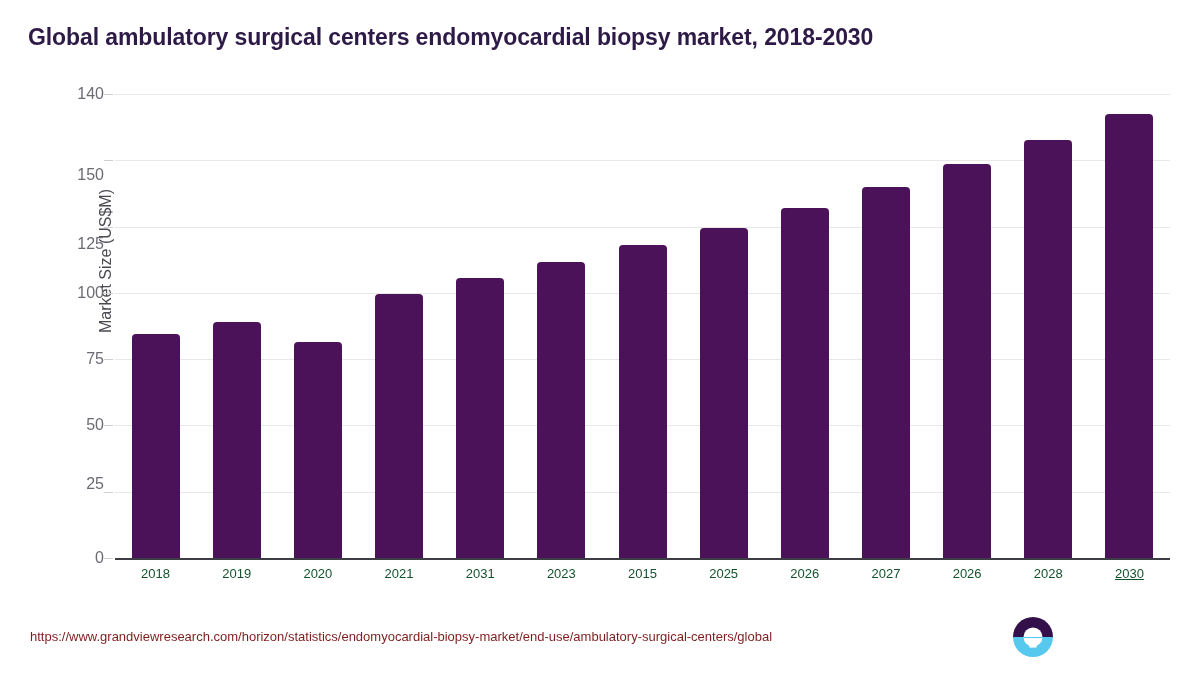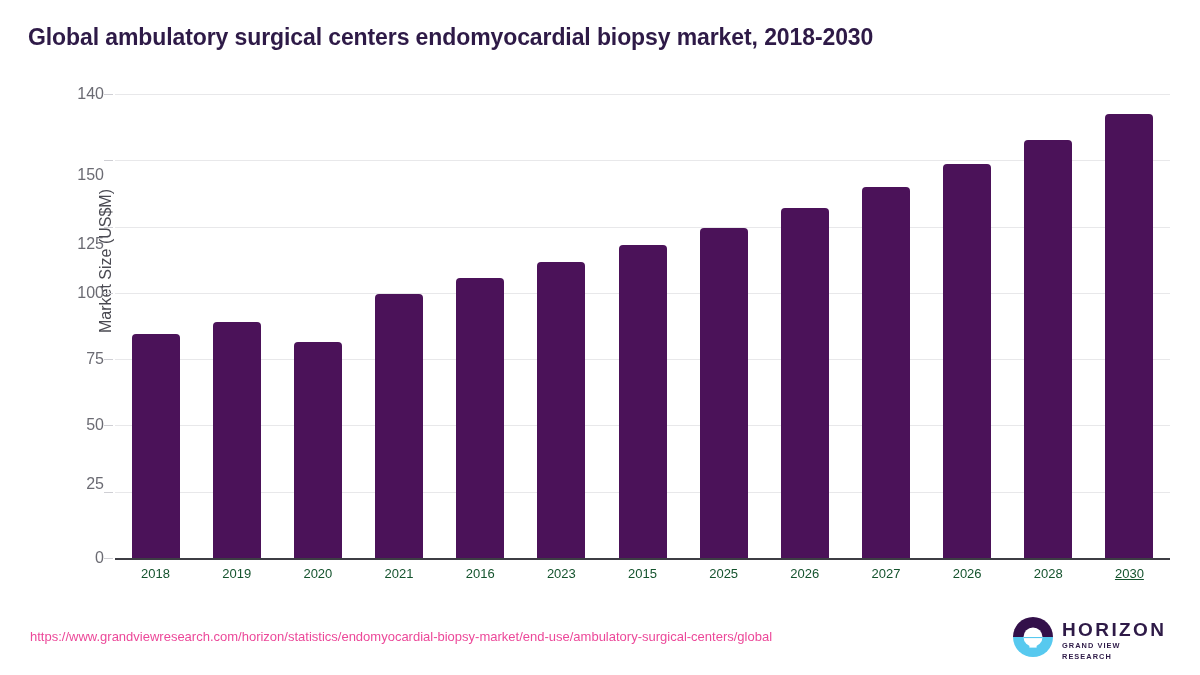--- a/index.html
+++ b/index.html
@@ -117,21 +117,21 @@
     transform: translateX(-50%);
     white-space: nowrap;
   }
 
   
   #footer-url {
     position: absolute;
     left: 30px;
     top: 629px;
     font-size: 13px;
-    color: #ec4899;
+    color: #7f1d1d;
     white-space: nowrap;
   }
   #logo {
     position: absolute;
     left: 1010px;
     top: 613px;
     width: 160px;
     height: 48px;
   }
   #logo-mark {
@@ -217,21 +217,21 @@
       </div>
   </div>
 
   <div id="axis-baseline"></div>
 
   <div id="x-axis-labels">
       <div class="x-tick-label" style="left: 40.5769px;">2018</div>
       <div class="x-tick-label" style="left: 121.731px;">2019</div>
       <div class="x-tick-label" style="left: 202.885px;">2020</div>
       <div class="x-tick-label" style="left: 284.038px;">2021</div>
-      <div class="x-tick-label" style="left: 365.192px;">2016</div>
+      <div class="x-tick-label" style="left: 365.192px;">2031</div>
       <div class="x-tick-label" style="left: 446.346px;">2023</div>
       <div class="x-tick-label" style="left: 527.5px;">2015</div>
       <div class="x-tick-label" style="left: 608.654px;">2025</div>
       <div class="x-tick-label" style="left: 689.808px;">2026</div>
       <div class="x-tick-label" style="left: 770.962px;">2027</div>
       <div class="x-tick-label" style="left: 852.115px;">2026</div>
       <div class="x-tick-label" style="left: 933.269px;">2028</div>
       <div class="x-tick-label" style="left: 1014.42px; text-decoration: underline;">2030</div>
     </div>
 
@@ -247,19 +247,15 @@
       <g clip-path="url(#circ)">
         <rect x="0" y="0" width="42" height="21" fill="#33104a"></rect>
         <rect x="0" y="21" width="42" height="21" fill="#57c9ef"></rect>
         <circle cx="21" cy="21" r="9.5" fill="#ffffff"></circle>
         <rect x="14" y="21" width="14" height="2.2" fill="#ffffff"></rect>
         <rect x="15.6" y="25.2" width="10.8" height="2.2" fill="#ffffff"></rect>
         <rect x="17.4" y="29.4" width="7.2" height="2.2" fill="#ffffff"></rect>
         <rect x="11.5" y="21" width="19" height="1.1" fill="#57c9ef"></rect>
       </g>
     </svg>
-    <div id="logo-text">
-      <div id="logo-wordmark">HORIZON</div>
-      <div id="logo-tagline">GRAND VIEW RESEARCH</div>
-    </div>
   </div>
 
 </div>
 
 </body></html>

